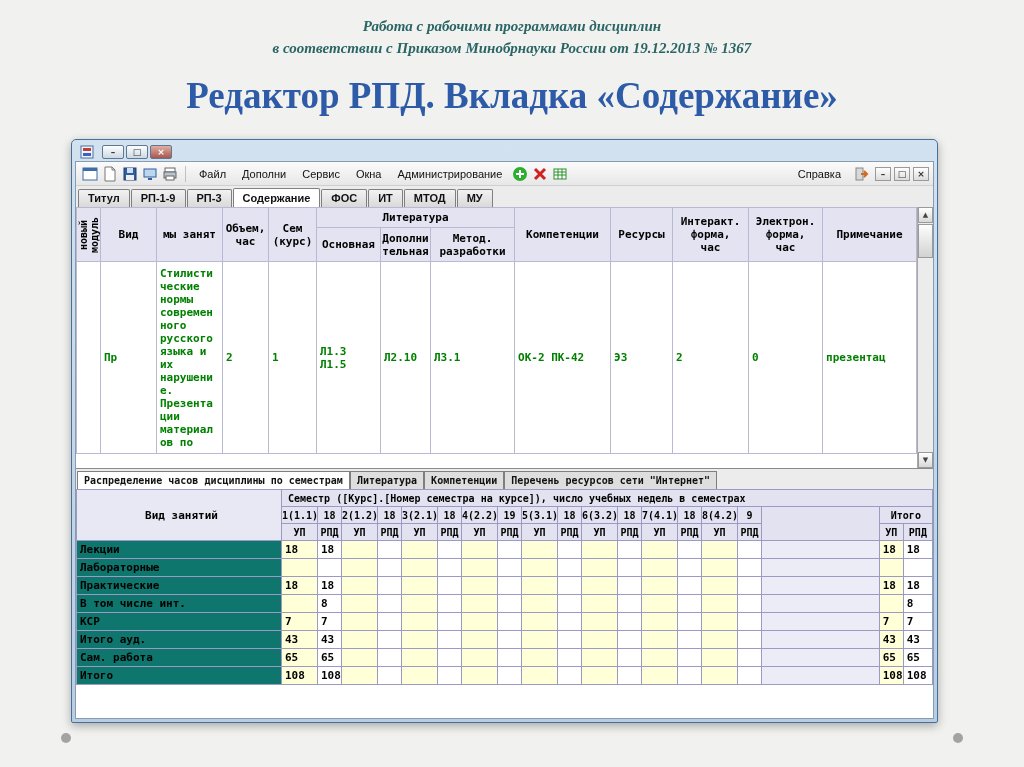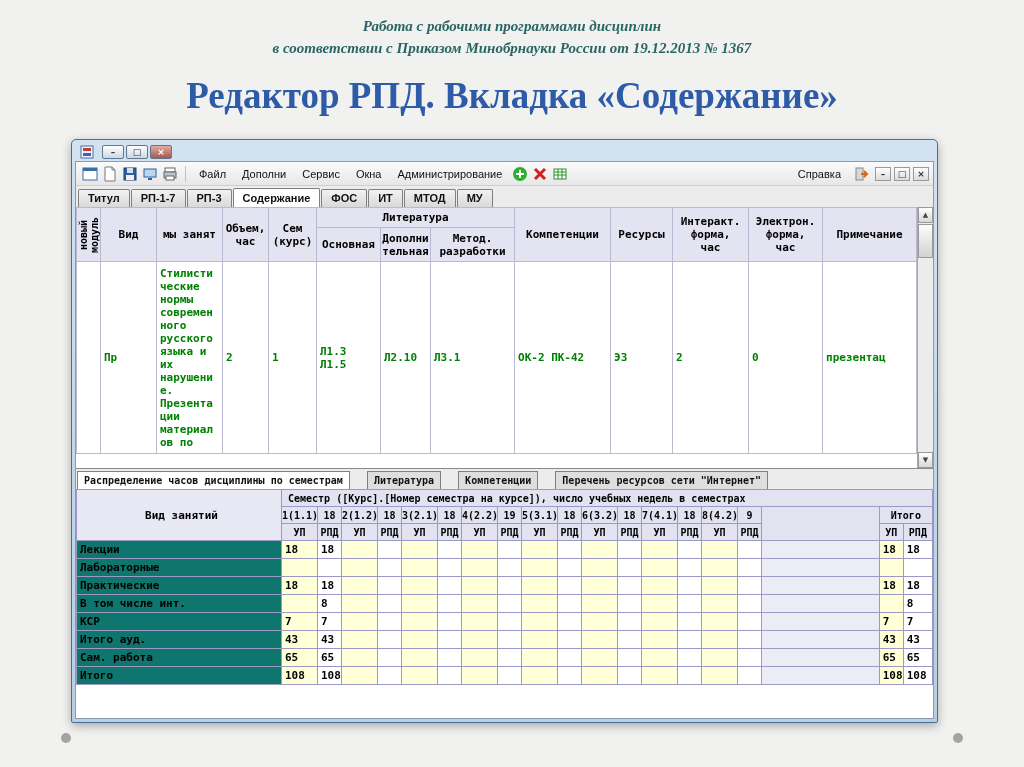--- a/index.html
+++ b/index.html
@@ -63,21 +63,21 @@
   .vscroll{position:absolute;top:0;right:0;width:16px;height:100%;background:#ececec;
     border-left:1px solid #a8a8a8;display:flex;flex-direction:column;justify-content:space-between}
   .sbtn{height:16px;border:1px solid #9a9a9a;background:linear-gradient(#fff,#d8d8d8);
     font:7px/14px "DejaVu Sans",sans-serif;text-align:center;color:#444}
   .sthumb{position:absolute;top:17px;left:0;width:15px;height:34px;border:1px solid #9a9a9a;
     background:linear-gradient(#fdfdfd,#d2d2d2)}
 
   
   .btabs{height:20px;flex:0 0 20px;display:flex;align-items:flex-end;background:#ececec;padding-left:1px}
   .btab{font:bold 10px "DejaVu Sans Mono",monospace;color:#111;padding:3px 6px;
-    border:1px solid #7f7f7f;border-bottom:none;background:#dedede;margin-right:17px;white-space:nowrap}
+    border:1px solid #7f7f7f;border-bottom:none;background:#dedede;margin-right:0;white-space:nowrap}
   .btab.active{background:#fff}
 
   
   table.hours{border-collapse:collapse;table-layout:fixed;width:857px;flex:0 0 auto}
   .hours td{border:1px solid #9a9ac4;overflow:hidden}
   .hth{background:#e2e2f0;font:bold 10px "DejaVu Sans Mono",monospace;color:#000;text-align:center}
   .hth.rowhead{font-size:11px;text-align:center;padding-left:5px;vertical-align:middle;background:#e8e8f4}
   .hth.title{text-align:left;padding-left:6px}
   .hr{height:17px}
   .hdr-row{height:18px}
@@ -181,21 +181,21 @@
             </svg>
         </span>
         <span class="mdibtn">–</span>
         <span class="mdibtn">□</span>
         <span class="mdibtn">×</span>
       </span>
     </div>
 
     <div class="tabsrow">
       <span class="tab">Титул</span>
-      <span class="tab">РП-1-7</span>
+      <span class="tab">РП-1-9</span>
       <span class="tab">РП-3</span>
       <span class="tab active">Содержание</span>
       <span class="tab">ФОС</span>
       <span class="tab">ИТ</span>
       <span class="tab">МТОД</span>
       <span class="tab">МУ</span>
     </div>
 
     <div class="table-wrap">
       <table class="ctable">

